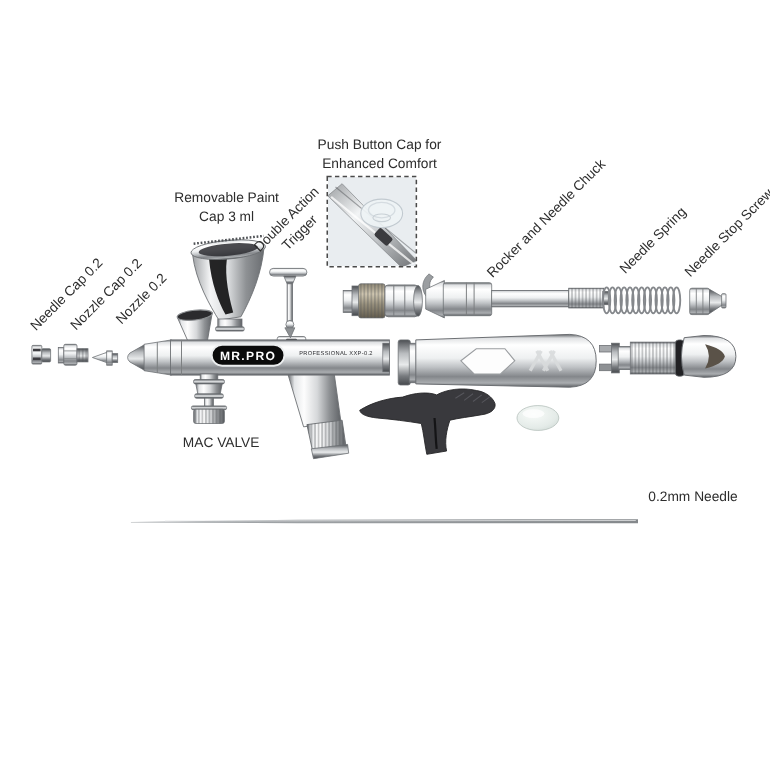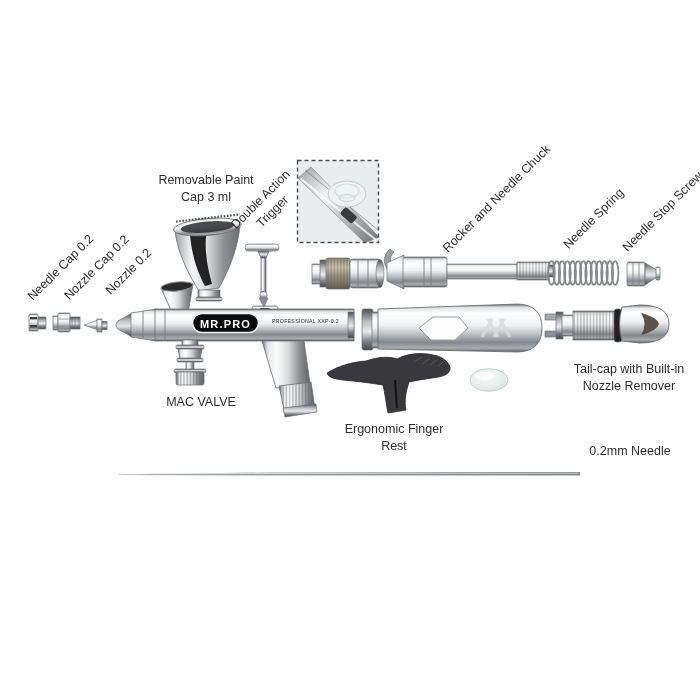--- a/index.html
+++ b/index.html
@@ -272,20 +272,19 @@
       <polygon points="119,474.6 270,472.4 580,472 580,475.6 270,475.6 119,475.1" fill="url(#ndlG)"></polygon>
       <line x1="150" y1="473.6" x2="578" y2="473.2" stroke="#e6e8e9" stroke-width="0.7"></line>
     </g>
   </svg>
 
   <div class="lbl rot" style="left:61px;top:268px">Needle Cap 0.2</div>
   <div class="lbl rot" style="left:97px;top:268px">Nozzle Cap 0.2</div>
   <div class="lbl rot" style="left:129px;top:272px">Nozzle 0.2</div>
   <div class="lbl wrap" style="left:206px;top:189px;width:120px">Removable Paint Cap 3 ml</div>
   <div class="lbl rot wrap" style="left:267px;top:206px;width:96px">Double Action Trigger</div>
+  <div class="lbl wrap" style="left:345px;top:141px;width:170px">Push Button Cap for Enhanced Comfort</div>
   <div class="lbl rot" style="left:497px;top:199px">Rocker and Needle Chuck</div>
   <div class="lbl rot" style="left:594px;top:219px">Needle Spring</div>
   <div class="lbl rot" style="left:663px;top:212px">Needle Stop Screw</div>
   <div class="lbl" style="left:201px;top:403px">MAC VALVE</div>
-  <div class="lbl wrap" style="left:394px;top:438px;width:100px">Ergonomic Finger Rest</div>
-  <div class="lbl wrap" style="left:629px;top:378px;width:120px">Tail-cap with Built-in Nozzle Remover</div>
   <div class="lbl" style="left:630px;top:452px">0.2mm Needle</div>
 </div>
 
 </body></html>

